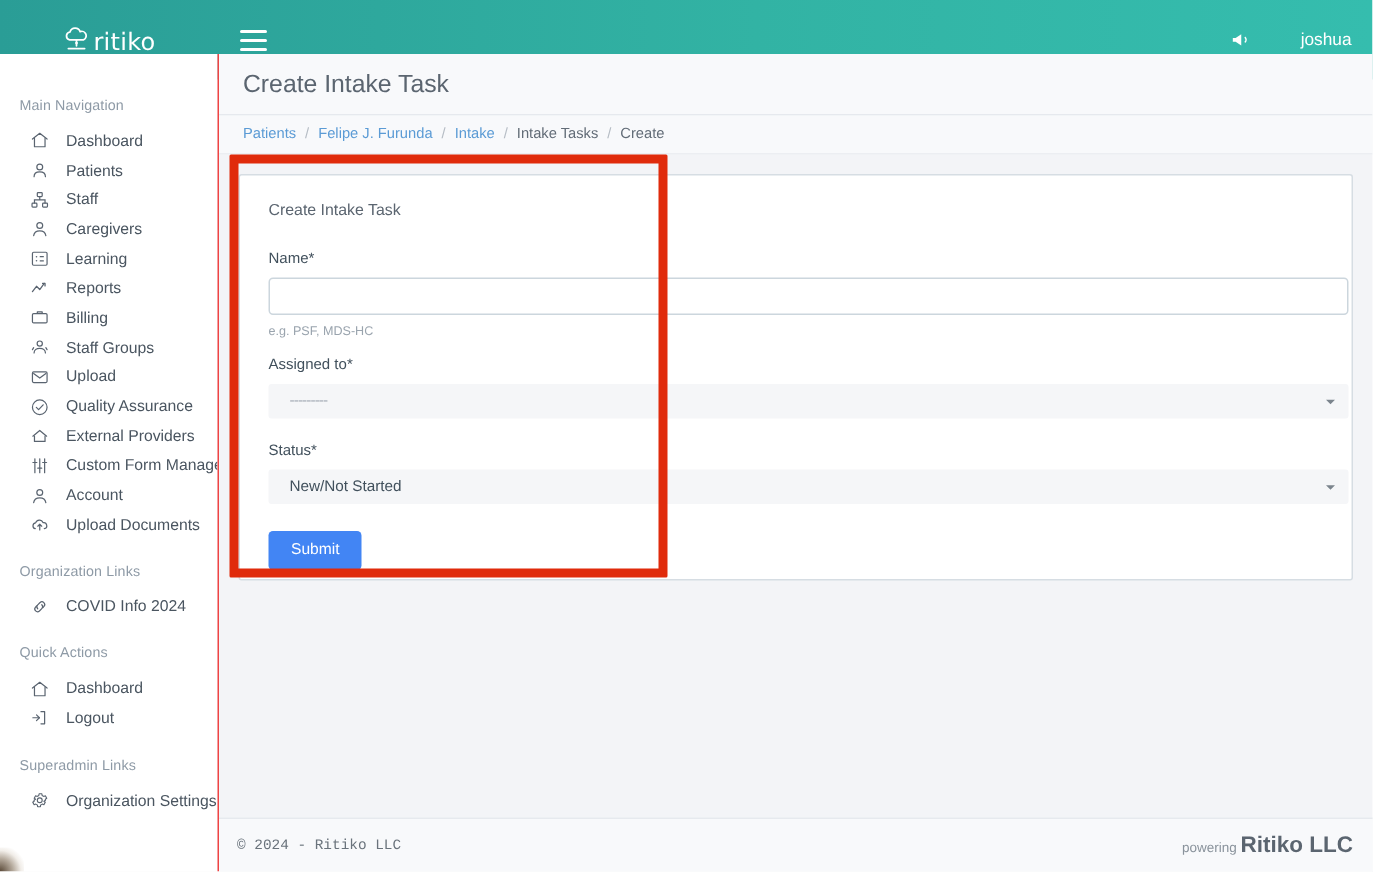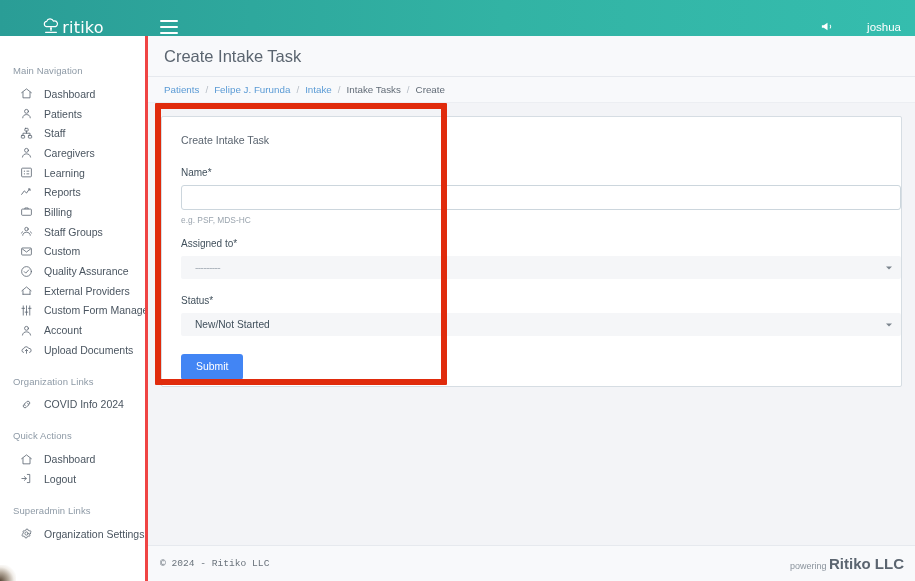--- a/index.html
+++ b/index.html
@@ -94,21 +94,21 @@
     color: #4a5560;
     font-family: "Liberation Sans", sans-serif;
     white-space: nowrap;
   }
 
   
   .main {
     position: absolute; top: 36px; left: 145px;
     width: 770px; height: 545px;
     background: #f3f4f7;
-    border-left: 3px solid #ef4444;
+    border-left: 1px solid #ef4444;
   }
   .page-header {
     height: 41px;
     background: #f8f9fb;
     display: flex; align-items: center;
     padding-left: 16px;
     border-bottom: 1px solid #e6e9ee;
   }
   .page-title {
     font-size: 16.5px; color: #5b6570; font-weight: 400;
@@ -375,21 +375,21 @@
         <span class="nav-label">Staff Groups</span>
       </a>
 
       <a class="nav-item">
         <span class="ico">
             <svg viewBox="0 0 24 24" width="13" height="13" fill="none" stroke="currentColor" stroke-width="1.5" stroke-linejoin="round">
               <rect x="3" y="5.5" width="18" height="13" rx="1.5"></rect>
               <path d="m4 7 8 6 8-6"></path>
             </svg>
           </span>
-        <span class="nav-label">Custom</span>
+        <span class="nav-label">Upload</span>
       </a>
 
       <a class="nav-item">
         <span class="ico">
             <svg viewBox="0 0 24 24" width="13" height="13" fill="none" stroke="currentColor" stroke-width="1.5" stroke-linecap="round" stroke-linejoin="round">
               <circle cx="12" cy="12" r="9"></circle>
               <path d="m7.8 12.2 2.8 2.8 5.6-6"></path>
             </svg>
           </span>
         <span class="nav-label">Quality Assurance</span>

